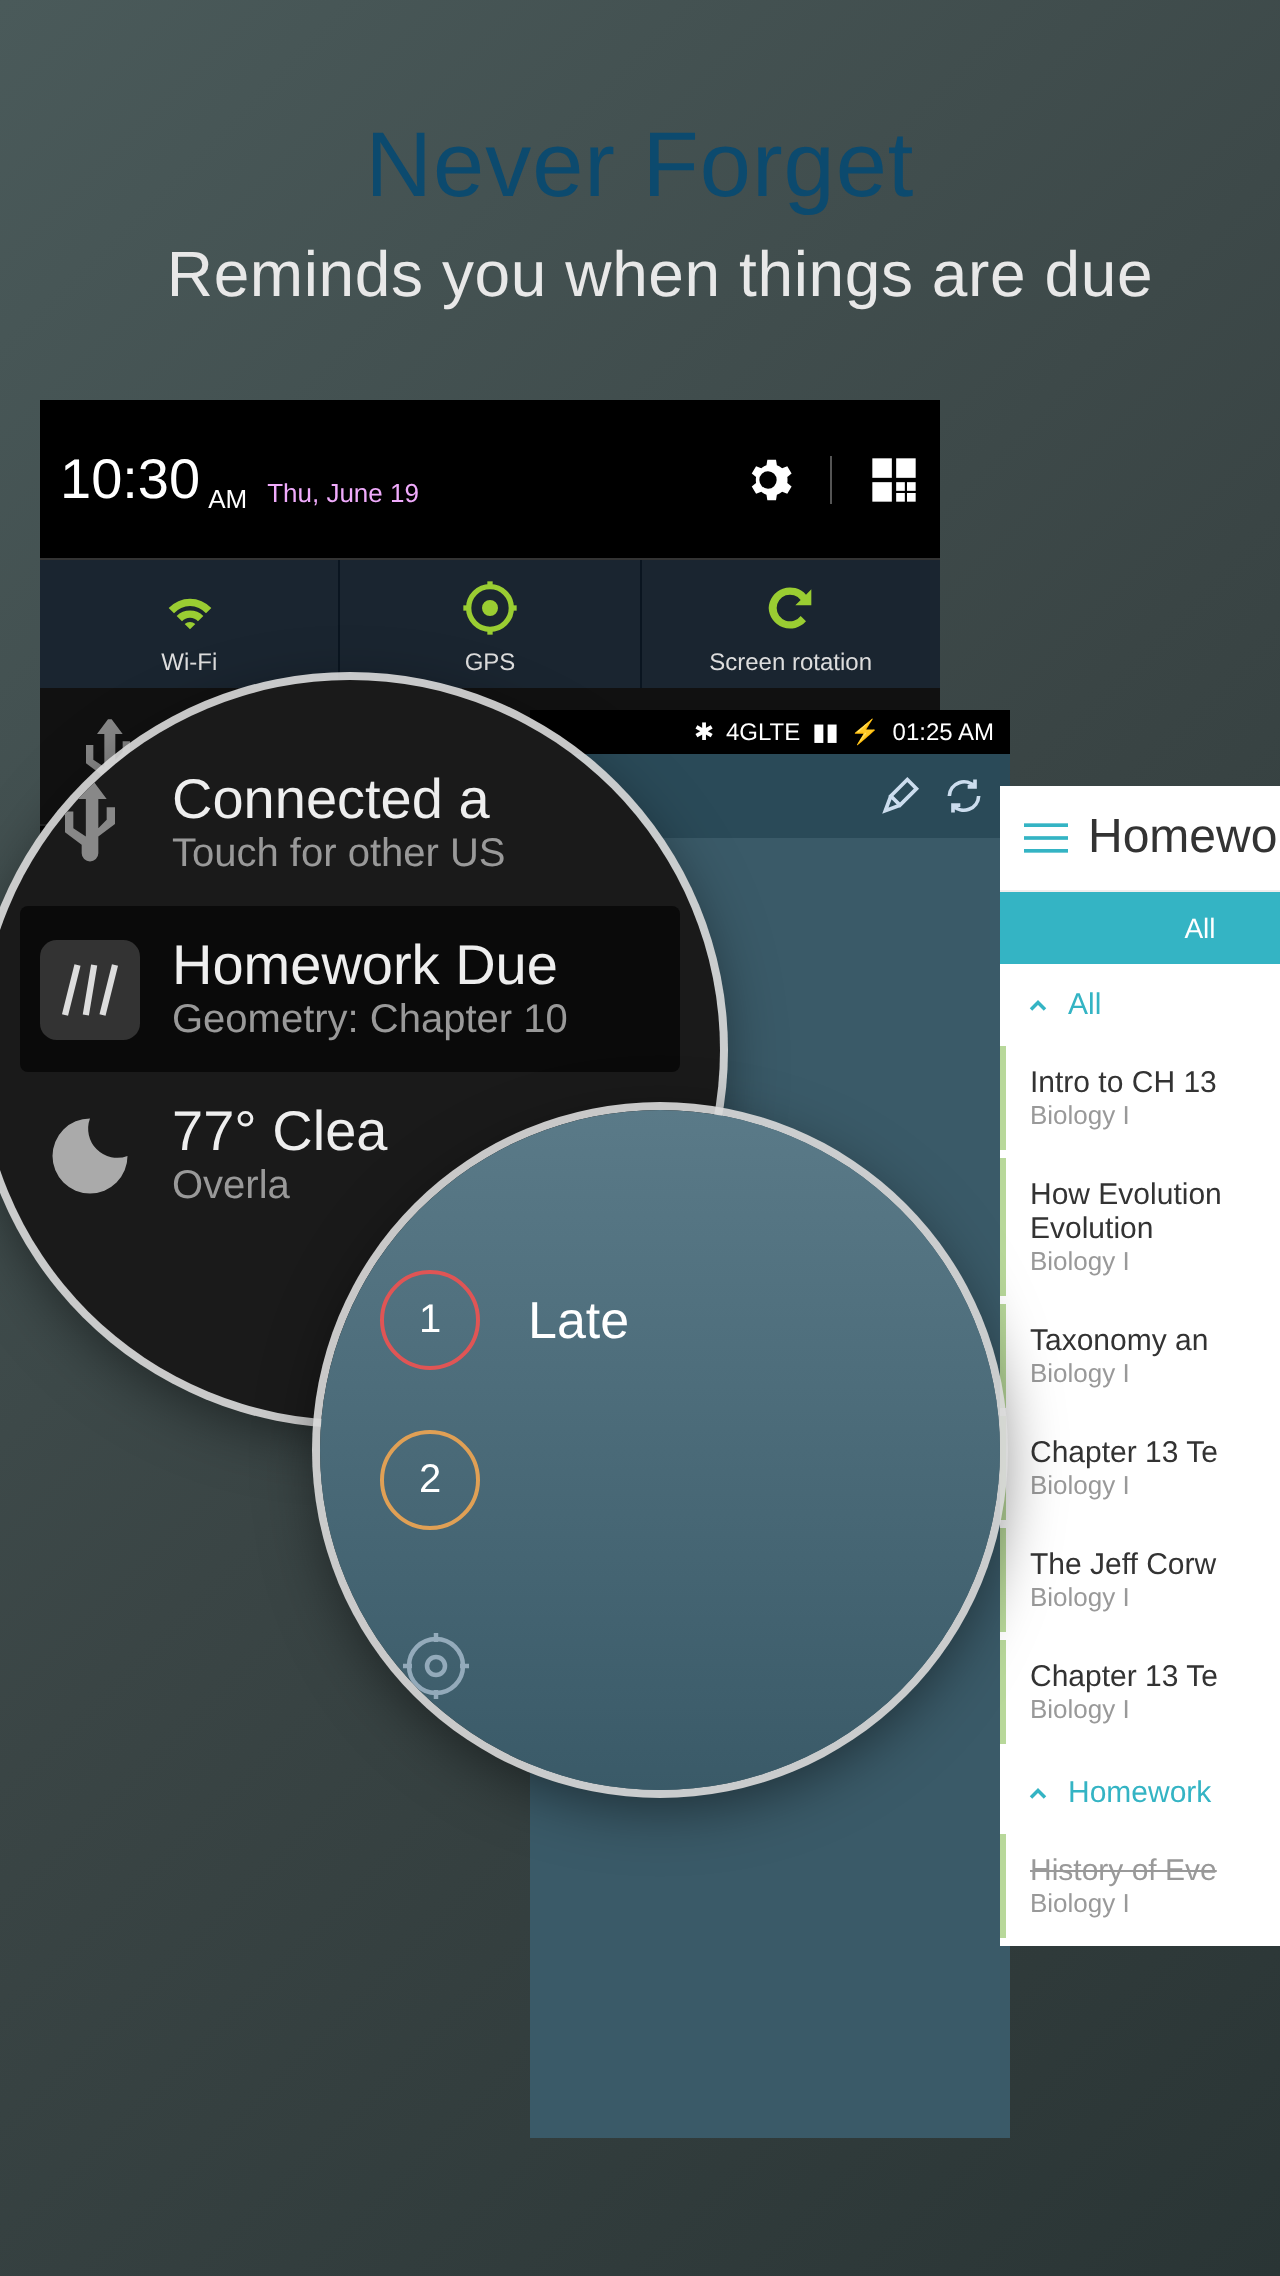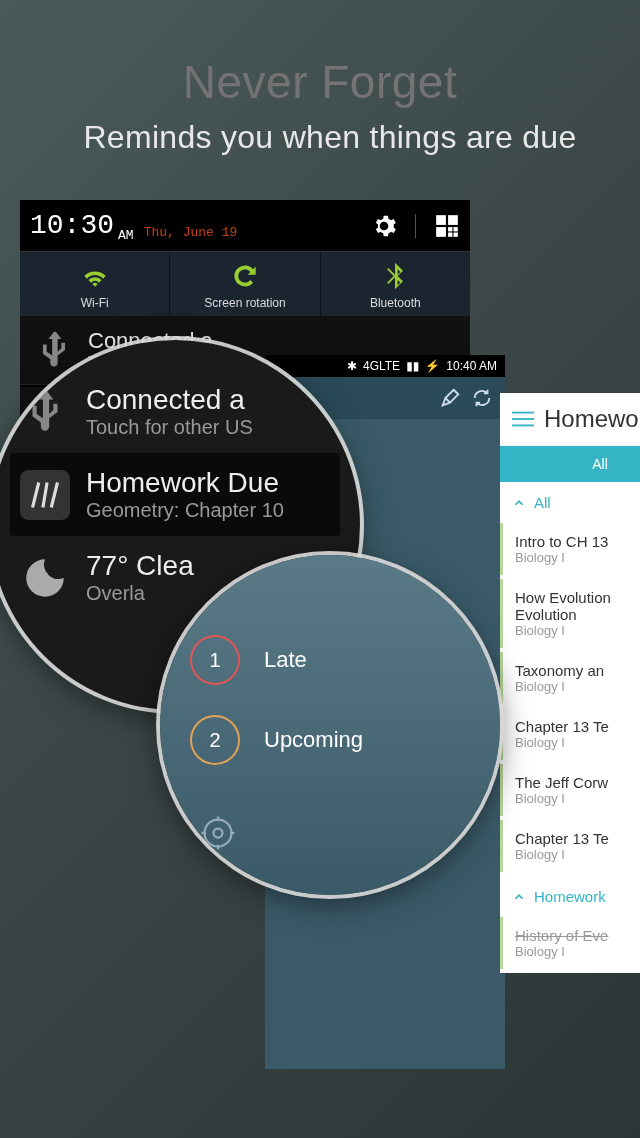--- a/index.html
+++ b/index.html
@@ -6,21 +6,21 @@
 body {
   width: 640px;
   height: 1138px;
   font-family: -apple-system, Helvetica, Arial, sans-serif;
   background: linear-gradient(135deg, #4a5a5a 0%, #3a4545 50%, #2a3535 100%);
   position: relative;
   overflow: hidden;
 }
 
 .hero-title {
-  color: #737373;
+  color: #0c4a6e;
   font-size: 46px;
   font-weight: 300;
   text-align: center;
   margin-top: 55px;
   letter-spacing: 0.5px;
 }
 .hero-subtitle {
   color: #e8e8e8;
   font-size: 32px;
   font-weight: 300;
@@ -35,27 +35,26 @@
   position: absolute;
   top: 200px;
   left: 20px;
   width: 450px;
   background: #000;
   font-family: Arial, sans-serif;
 }
 .status-bar1 {
   display: flex;
   align-items: center;
-  padding: 8px 10px;
+  padding: 22px 10px;
   color: #fff;
-  font-family: Liberation Mono, monospace;
 }
 .time1 { font-size: 28px; font-weight: 300; }
 .ampm1 { font-size: 13px; margin-left: 4px; margin-top: 20px; }
-.date1 { font-size: 13px; margin-left: 10px; margin-top: 14px; color: #c2410c; }
+.date1 { font-size: 13px; margin-left: 10px; margin-top: 14px; color: #f0abfc; }
 .status-icons1 { margin-left: auto; display: flex; gap: 14px; align-items: center; }
 .gear-icon, .grid-icon { width: 26px; height: 26px; }
 
 .quick-settings {
   display: flex;
   background: #1a2530;
   border-top: 1px solid #333;
 }
 .qs-item {
   flex: 1;
@@ -194,21 +193,21 @@
   border: 2px solid;
   display: flex;
   align-items: center;
   justify-content: center;
   color: #fff;
   font-size: 20px;
   margin-right: 24px;
 }
 .badge-red { border-color: #e05555; }
 .badge-orange { border-color: #e0a055; }
-.mag2-label { color: #fff; font-size: 22px; font-weight: 300; }
+.mag2-label { color: #fff; font-size: 26px; font-weight: 300; }
 .mag2-gear { margin-top: 20px; margin-left: 10px; opacity: 0.6; }
 
 .sep-vert { display:inline-block; width:1px; height:24px; background:#555; margin:0 4px; }
 </style>
 </head>
 <body>
 
 <div class="hero-title">Never Forget</div>
 <div class="hero-subtitle">Reminds you when things are due</div>
 
@@ -236,29 +235,34 @@
 
   <div class="quick-settings">
     <div class="qs-item">
       <svg class="qs-icon" viewBox="0 0 24 24" fill="#9acd32">
           <path d="M12 20l-2-2a3 3 0 014 0l-2 2zm-5-5a7 7 0 0110 0l-2 2a4 4 0 00-6 0l-2-2zm-3-3a11 11 0 0116 0l-2 2a8 8 0 00-12 0l-2-2z"></path>
         </svg>
       <span class="qs-label">Wi-Fi</span>
     </div>
     <div class="qs-item">
       <svg class="qs-icon" viewBox="0 0 24 24" fill="none" stroke="#9acd32" stroke-width="2">
+          <circle cx="12" cy="12" r="8"></circle>
+          <circle cx="12" cy="12" r="2" fill="#9acd32"></circle>
+          <line x1="12" y1="2" x2="12" y2="4"></line>
+          <line x1="12" y1="20" x2="12" y2="22"></line>
+          <line x1="2" y1="12" x2="4" y2="12"></line>
+          <line x1="20" y1="12" x2="22" y2="12"></line>
+        </svg>
+      <span class="qs-label">GPS</span>
+    </div>
+    <div class="qs-item">
+      <svg class="qs-icon" viewBox="0 0 24 24" fill="none" stroke="#9acd32" stroke-width="2">
           <path d="M4 12a8 8 0 0114-5l2-2v6h-6l2-2a5 5 0 00-9 3 5 5 0 009 3l2 2a8 8 0 01-14-5z" fill="#9acd32" stroke="none"></path>
         </svg>
       <span class="qs-label">Screen rotation</span>
-    </div>
-    <div class="qs-item">
-      <svg class="qs-icon" viewBox="0 0 24 24" fill="#9acd32">
-          <path d="M12 2v9L7 6l-1 1 5 5-5 5 1 1 5-5v9l6-6-4-4 4-4-6-6zm2 5l2 2-2 2V7zm0 8l2 2-2 2v-4z"></path>
-        </svg>
-      <span class="qs-label">Bluetooth</span>
     </div>
   </div>
 
   <div class="notif-list">
     <div class="notif-item">
       <svg class="notif-icon" viewBox="0 0 24 24" fill="#888">
           <path d="M12 2l-3 4h2v9l-3-2V9H6v5l4 3v2a2 2 0 104 0v-4l4-3V8h-2v3l-2 2V6h2l-3-4z"></path>
         </svg>
       <div>
         <div class="notif-title">Connected a</div>
@@ -286,21 +290,21 @@
     </div>
   </div>
 </div>
 
 <div class="phone2">
   <div class="status-bar2">
     <span>✱</span>
     <span>4GLTE</span>
     <span>▮▮</span>
     <span>⚡</span>
-    <span>10:40 AM</span>
+    <span>01:25 AM</span>
   </div>
   <div class="app-header2">
     <span class="app-title2">ork</span>
     <svg class="header-icon2" viewBox="0 0 24 24" fill="none" stroke="#cde" stroke-width="2">
         <path d="M16 3l5 5-9 9-5-5 9-9zM7 12l-3 8 8-3"></path>
       </svg>
     <svg class="header-icon2" viewBox="0 0 24 24" fill="none" stroke="#cde" stroke-width="2">
         <path d="M4 12a8 8 0 0114-5M20 12a8 8 0 01-14 5M18 3v4h-4M6 21v-4h4"></path>
       </svg>
   </div>
@@ -399,21 +403,20 @@
 </div>
 
 <div class="magnifier mag2">
   <div class="mag2-content">
     <div class="mag2-row">
       <div class="badge-circle badge-red">1</div>
       <div class="mag2-label">Late</div>
     </div>
     <div class="mag2-row">
       <div class="badge-circle badge-orange">2</div>
-      <div class="mag2-label">Upcoming</div>
     </div>
     <svg class="mag2-gear" width="36" height="36" viewBox="0 0 24 24" fill="none" stroke="#cde" stroke-width="1.5">
         <circle cx="12" cy="12" r="3"></circle>
         <circle cx="12" cy="12" r="9"></circle>
         <line x1="12" y1="1" x2="12" y2="4"></line>
         <line x1="12" y1="20" x2="12" y2="23"></line>
         <line x1="1" y1="12" x2="4" y2="12"></line>
         <line x1="20" y1="12" x2="23" y2="12"></line>
       </svg>
   </div>

